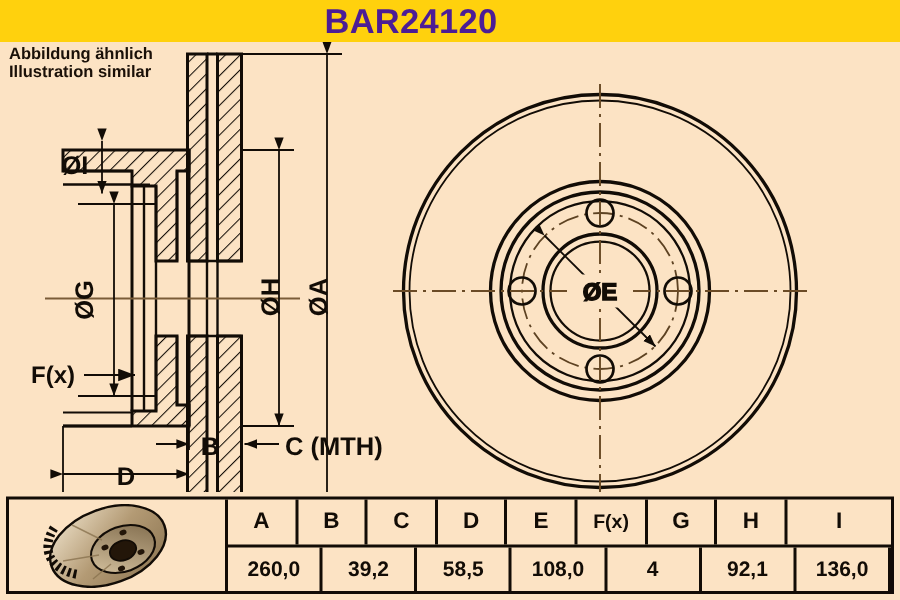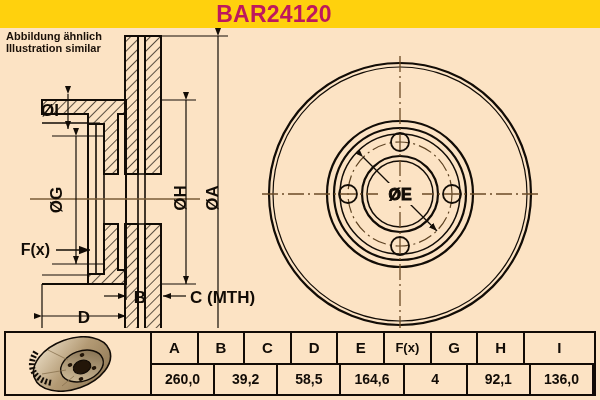--- a/index.html
+++ b/index.html
@@ -12,21 +12,21 @@
   #page{position:absolute;inset:0;width:600px;height:400px;}
 
   
   .header-band{
     position:absolute;left:0;top:0;width:600px;height:28px;
     background:#FFD10D;
   }
   .header-title{
     position:absolute;left:0;top:0;width:548px;height:28px;
     display:flex;align-items:center;justify-content:center;
-    color:#be185d;font-size:23px;font-weight:bold;letter-spacing:.2px;
+    color:#4c1d95;font-size:23px;font-weight:bold;letter-spacing:.2px;
     font-family:"Liberation Sans", sans-serif;
   }
 
   
   .note{
     position:absolute;left:6px;top:31px;
     font-size:11px;font-weight:bold;color:#1a1008;
     line-height:11.5px;
   }
 
@@ -259,21 +259,21 @@
         <div class="tcell">E</div>
         <div class="tcell fx">F(x)</div>
         <div class="tcell">G</div>
         <div class="tcell">H</div>
         <div class="tcell last">I</div>
       </div>
       <div class="trow">
         <div class="tcell val">260,0</div>
         <div class="tcell val">39,2</div>
         <div class="tcell val">58,5</div>
-        <div class="tcell val">164,6</div>
+        <div class="tcell val">108,0</div>
         <div class="tcell val">4</div>
         <div class="tcell val">92,1</div>
         <div class="tcell val">136,0</div>
       </div>
     </div>
   </div>
 
 </div>
 
 </body></html>

